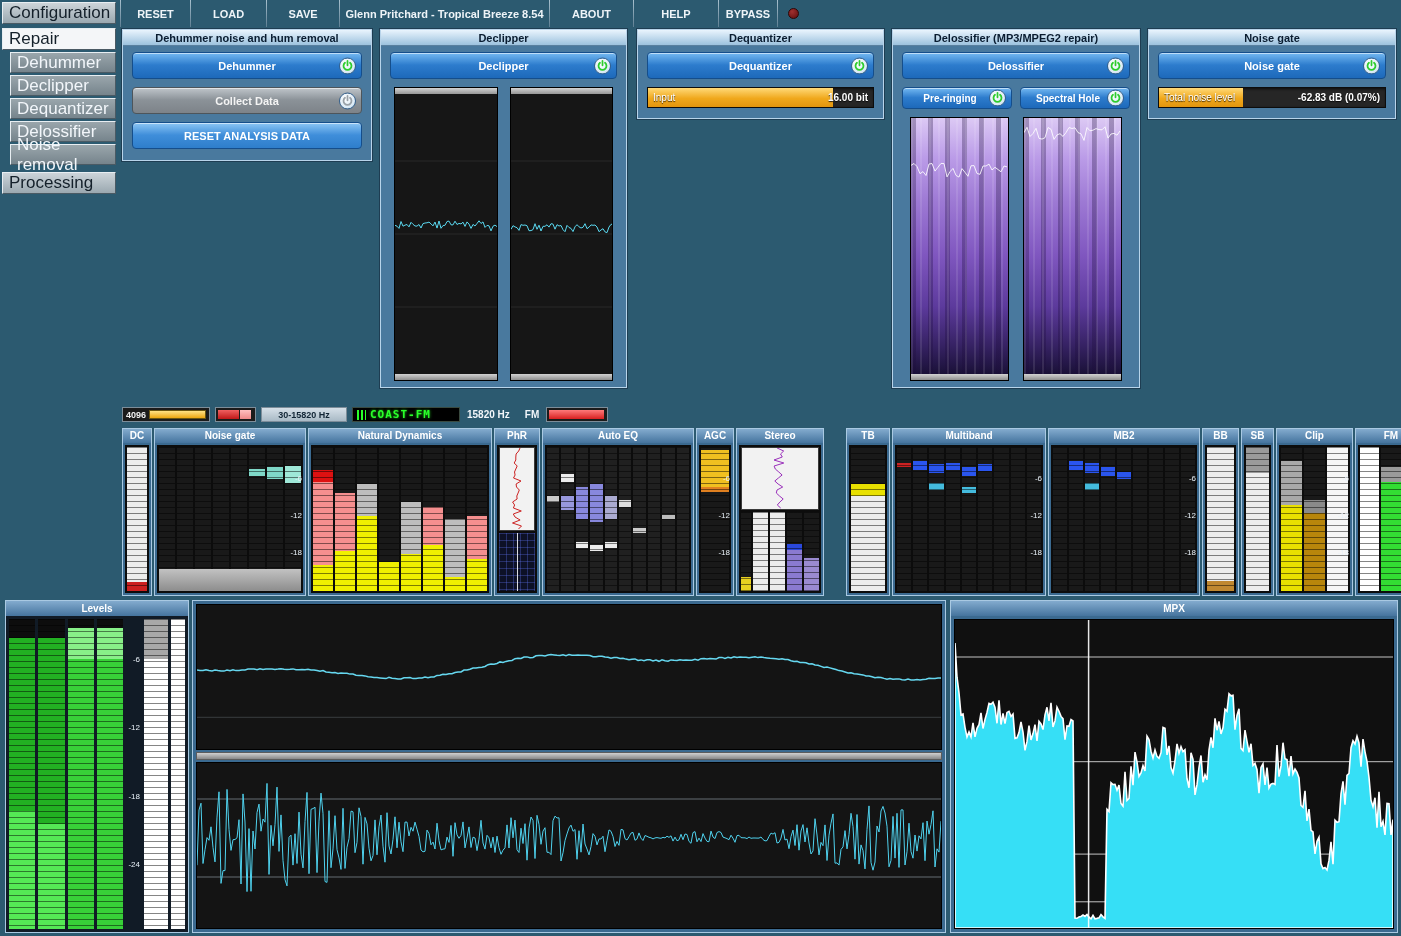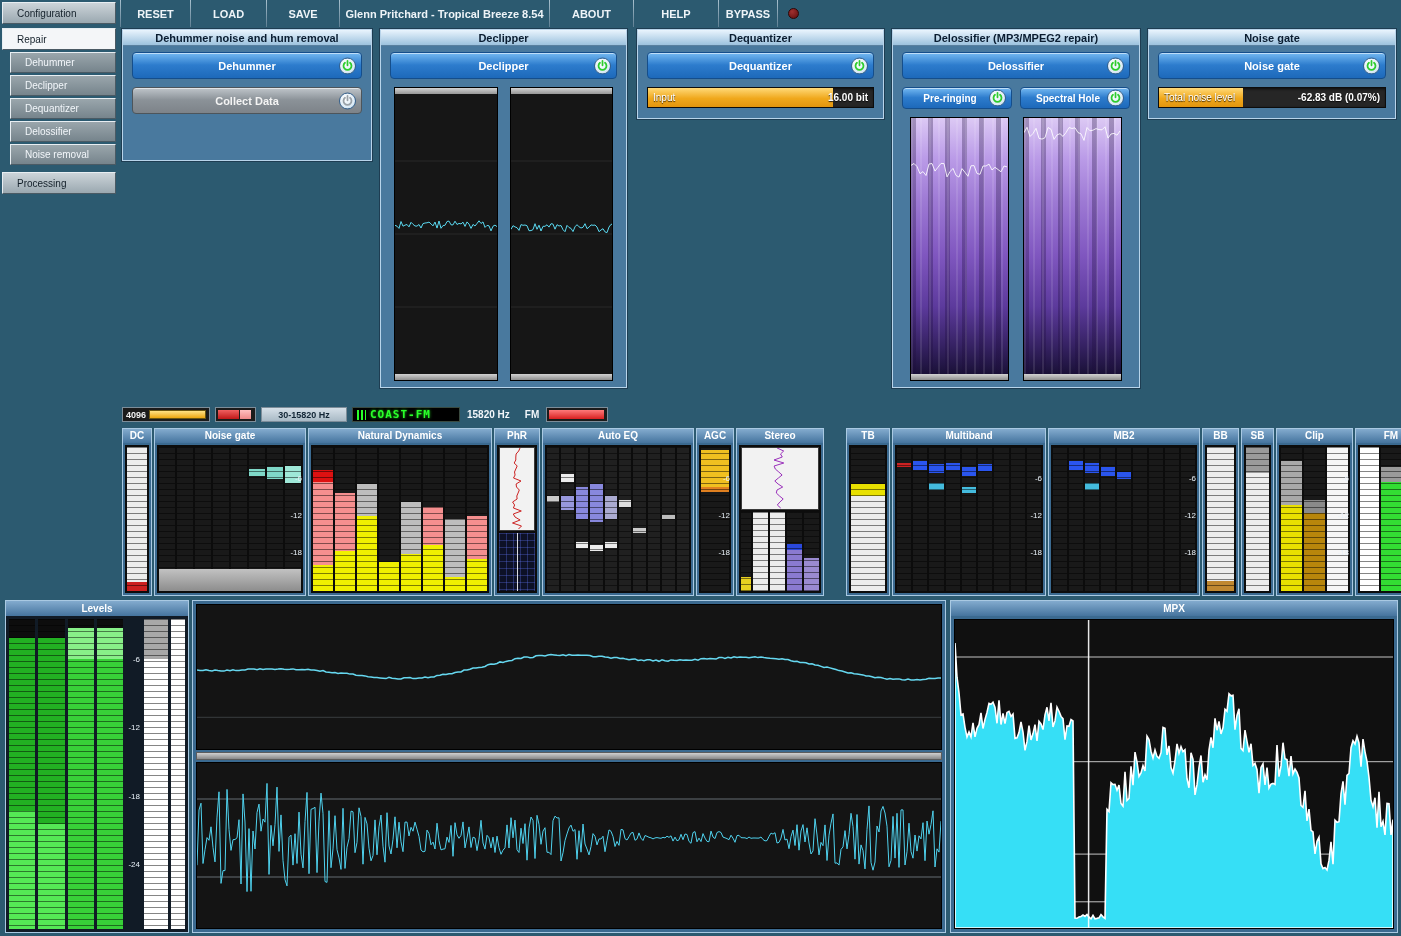--- a/index.html
+++ b/index.html
@@ -10,21 +10,21 @@
   
   .menubar{position:absolute;left:120px;top:0;right:0;height:27px;display:flex;align-items:center}
   .menu-item{height:27px;display:flex;align-items:center;justify-content:center;
              color:#eef4f8;font-size:11px;font-weight:bold;cursor:default;white-space:nowrap}
   .menu-sep{width:1px;height:27px;background:linear-gradient(#a8c0ce,#5d7e92)}
   .bypass-dot{width:11px;height:11px;border-radius:50%;background:radial-gradient(circle at 35% 30%,#a03030,#5e0d0d);
               border:1px solid #2e0606;margin-left:10px}
 
   
   .side-btn{position:absolute;left:2px;width:114px;height:22px;display:flex;align-items:center;
-            padding-left:14px;font-size:10px;border:1px solid;border-color:#e8eef2 #4a5a64 #4a5a64 #e8eef2;cursor:default}
+            padding-left:6px;font-size:17px;border:1px solid;border-color:#e8eef2 #4a5a64 #4a5a64 #e8eef2;cursor:default}
   .side-top{background:linear-gradient(#ccd4d9,#9aa8b0);color:#14202a}
   .side-sel{background:#f4f6f8;color:#14202a}
   .side-sub{left:10px;width:106px;height:21px;background:linear-gradient(#9aa6ac,#76848c);color:#f2f6fa}
 
   
   .panel{position:absolute;border:1px solid #b8d4ea;background:#49799e;box-shadow:0 0 0 1px #1e3d52}
   .panel-header{height:16px;background:linear-gradient(#e9f4fd,#9cc2de);color:#091c30;font-size:11px;
                 font-weight:bold;display:flex;align-items:center;justify-content:center;border-bottom:1px solid #59809f}
   .panel-body{padding:6px 9px;display:flex;flex-direction:column;gap:8px}
   .btn{height:27px;border-radius:4px;border:1px solid #154e8b;position:relative;display:flex;align-items:center;
@@ -144,20 +144,23 @@
           </span>
       </div>
       <div class="btn btn-gray">
         <span>Collect Data</span>
         <span class="pwr">
             <svg width="13" height="13" viewBox="0 0 16 16">
               <path d="M8 1.8 L8 7.2" stroke="#9aa2a8" stroke-width="2.2" fill="none" stroke-linecap="round"></path>
               <path d="M4.9 4.0 A4.9 4.9 0 1 0 11.1 4.0" stroke="#9aa2a8" stroke-width="2.2" fill="none" stroke-linecap="round"></path>
             </svg>
           </span>
+      </div>
+      <div class="btn btn-reset">
+        <span>RESET ANALYSIS DATA</span>
       </div>
     </div>
   </div>
 
   <div class="panel" style="left:380px;top:29px;width:247px;height:359px">
     <div class="panel-header">Declipper</div>
     <div class="panel-body" style="height:341px">
       <div class="btn">
         <span>Declipper</span>
         <span class="pwr">

